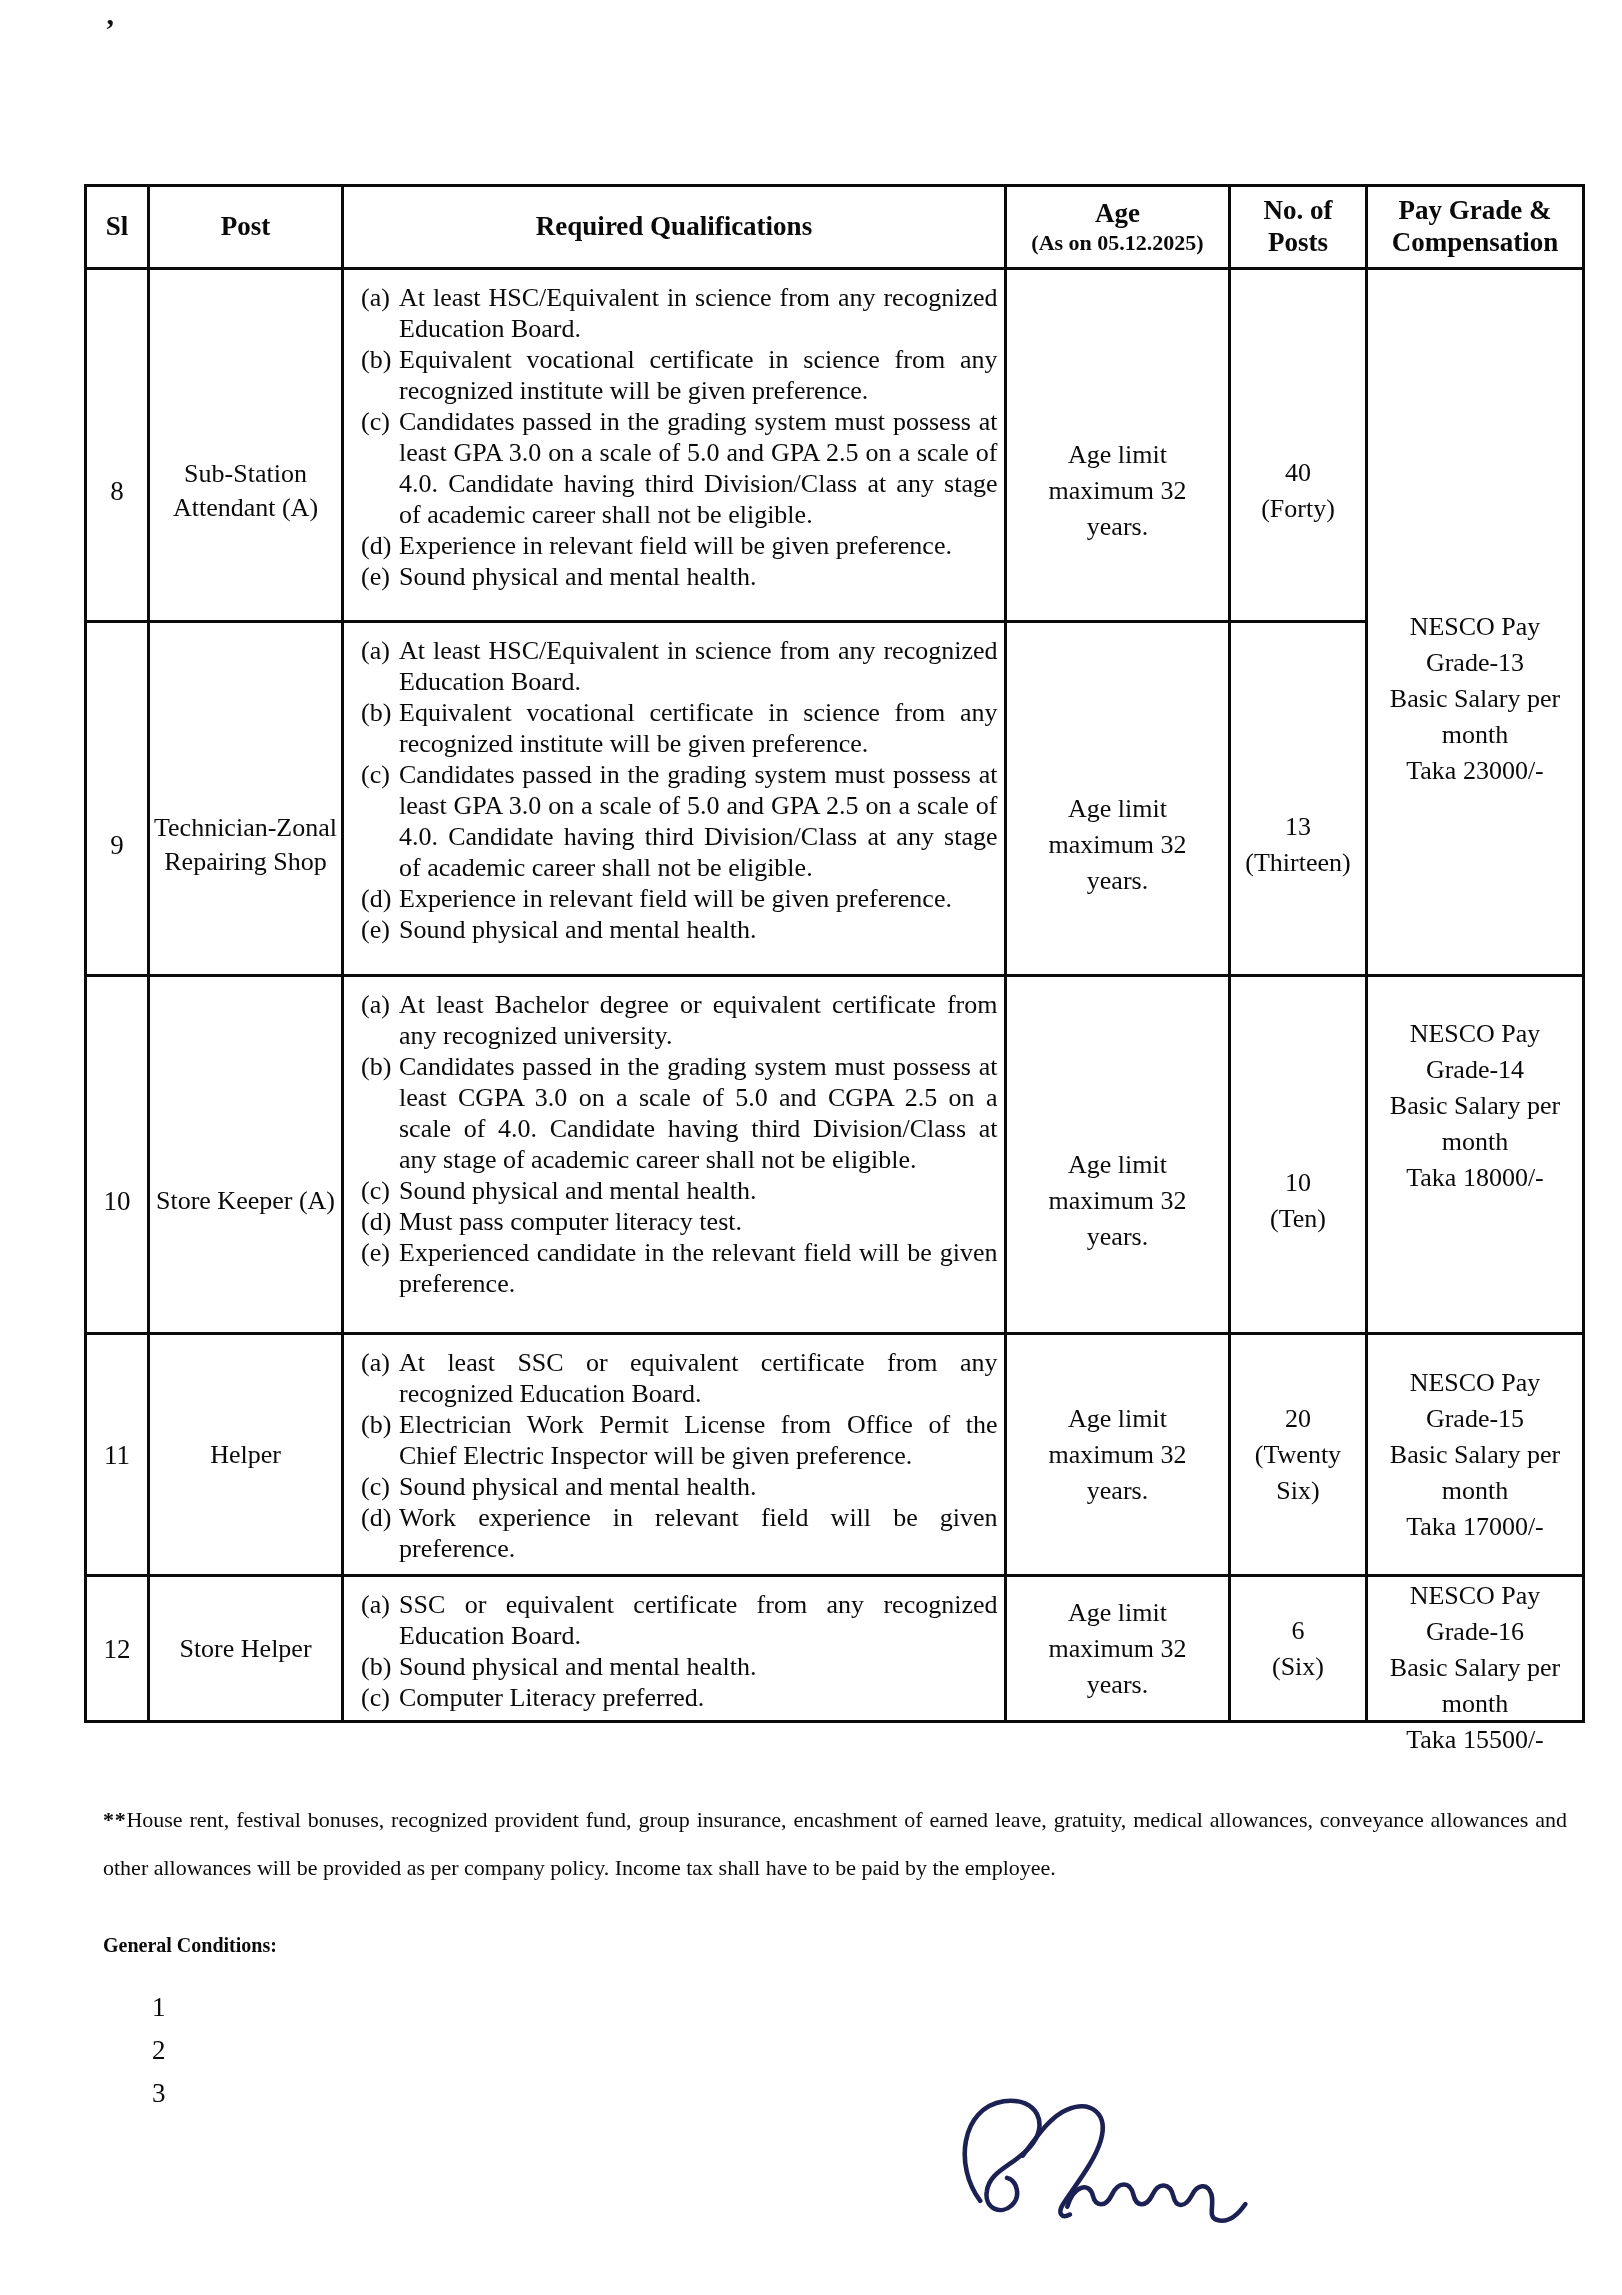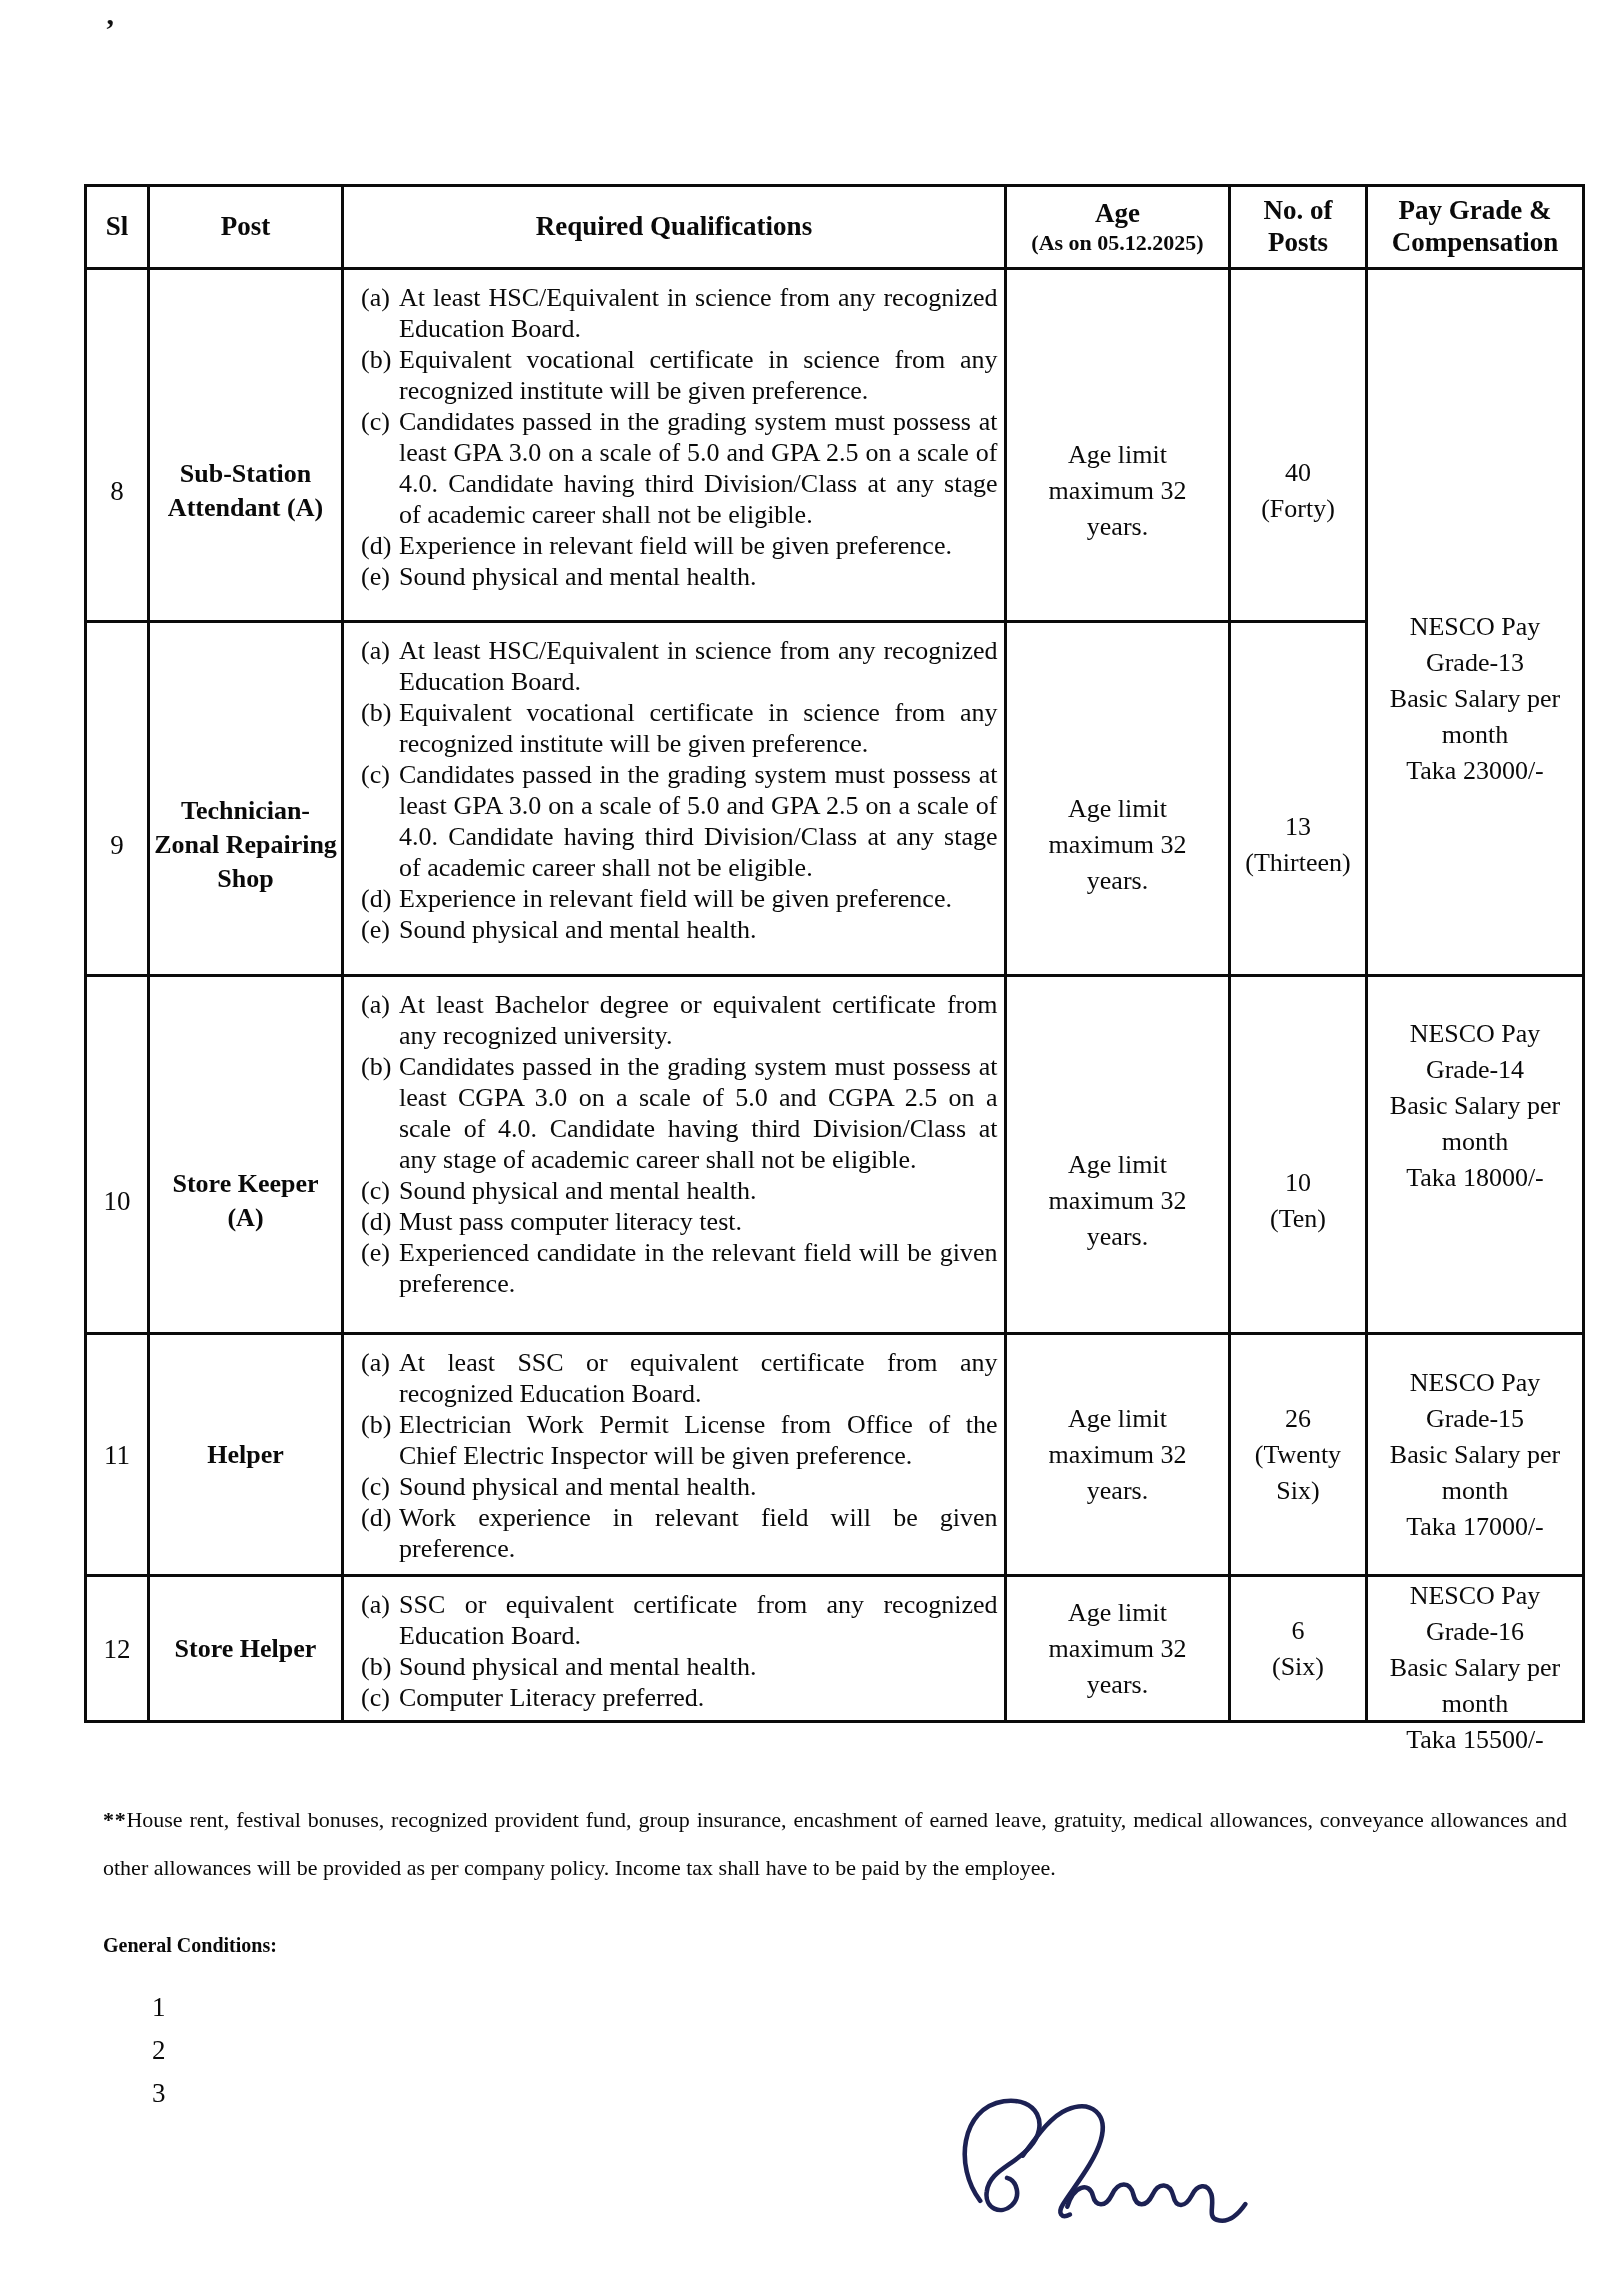--- a/index.html
+++ b/index.html
@@ -29,21 +29,21 @@
     height:80px; font-size:27px; font-weight:bold;
     text-align:center; line-height:1.18;
   }
   .recruit thead .th-line { white-space:nowrap; }
   .recruit thead .th-sub { font-size:22px; }
 
   td.c-sl, td.c-post, td.c-age, td.c-posts, td.c-pay {
     text-align:center; font-size:26px; line-height:36px;
   }
   td.c-sl { font-size:27px; }
-  td.c-post { font-weight:bold; font-size:26px; line-height:34px; padding:0 2.6px; }
+  td.c-post { font-weight:normal; font-size:26px; line-height:34px; padding:0 2.6px; }
   tr.low td.c-sl, tr.low td.c-post, tr.low td.c-age, tr.low td.c-posts {
     padding-top:92px;   
   }
   .cell-line { white-space:nowrap; }
 
   td.c-qual { vertical-align:top; padding:11.8px 6.5px 3.9px 17px; }
   .qitem {
     position:relative; padding-left:38px;
     font-size:26px; line-height:31px; text-align:justify;
   }
@@ -197,21 +197,21 @@
           <div class="qitem"><span class="qlabel">(b)</span><span>Electrician Work Permit License from Office of the Chief Electric Inspector will be given preference.</span></div>
           <div class="qitem"><span class="qlabel">(c)</span><span>Sound physical and mental health.</span></div>
           <div class="qitem"><span class="qlabel">(d)</span><span>Work experience in relevant field will be given preference.</span></div>
         </td>
         <td class="c-age">
           <div class="cell-line">Age limit</div>
           <div class="cell-line">maximum 32</div>
           <div class="cell-line">years.</div>
         </td>
         <td class="c-posts">
-          <div class="cell-line">26</div>
+          <div class="cell-line">20</div>
           <div class="cell-line">(Twenty</div>
           <div class="cell-line">Six)</div>
         </td>
         <td class="c-pay">
           <div class="pay-inner">
             <div class="cell-line">NESCO Pay</div>
             <div class="cell-line">Grade-15</div>
             <div class="cell-line">Basic Salary per</div>
             <div class="cell-line">month</div>
             <div class="cell-line">Taka 17000/-</div>

